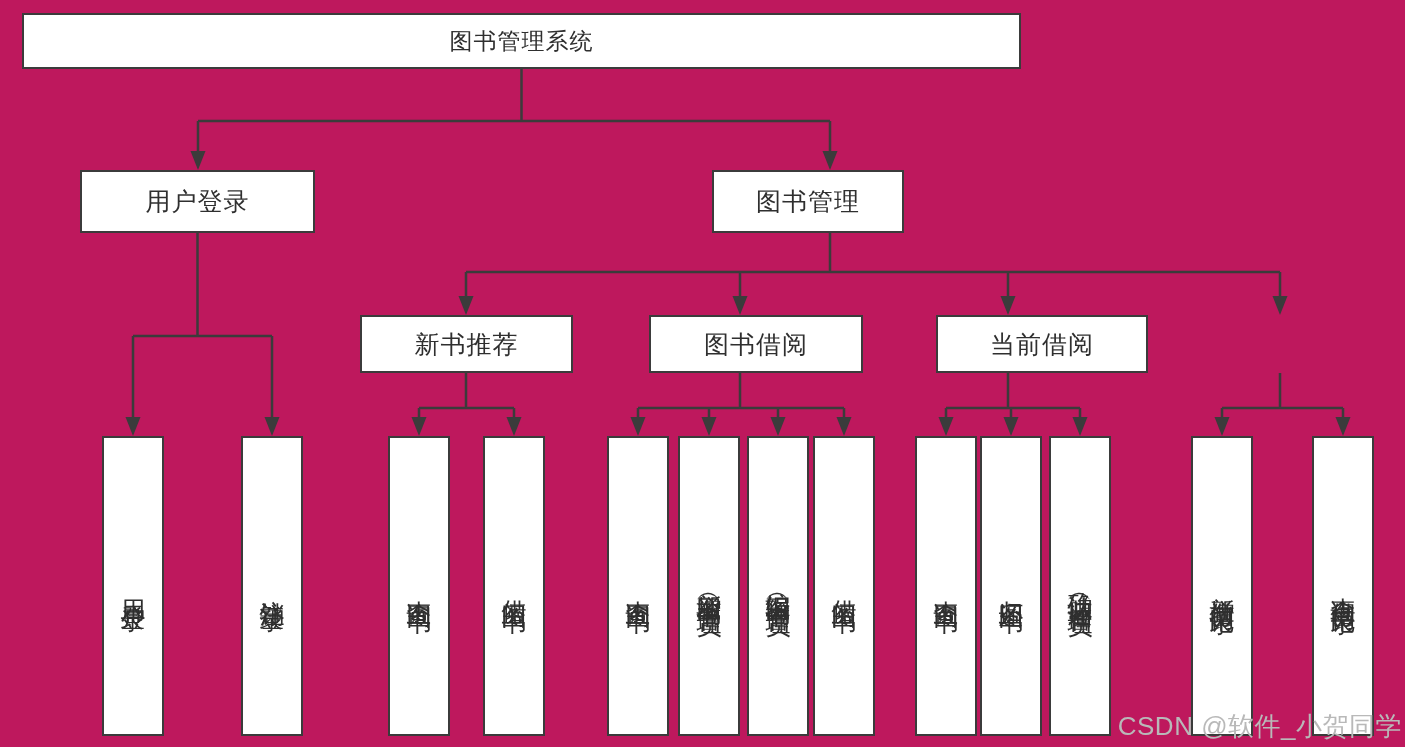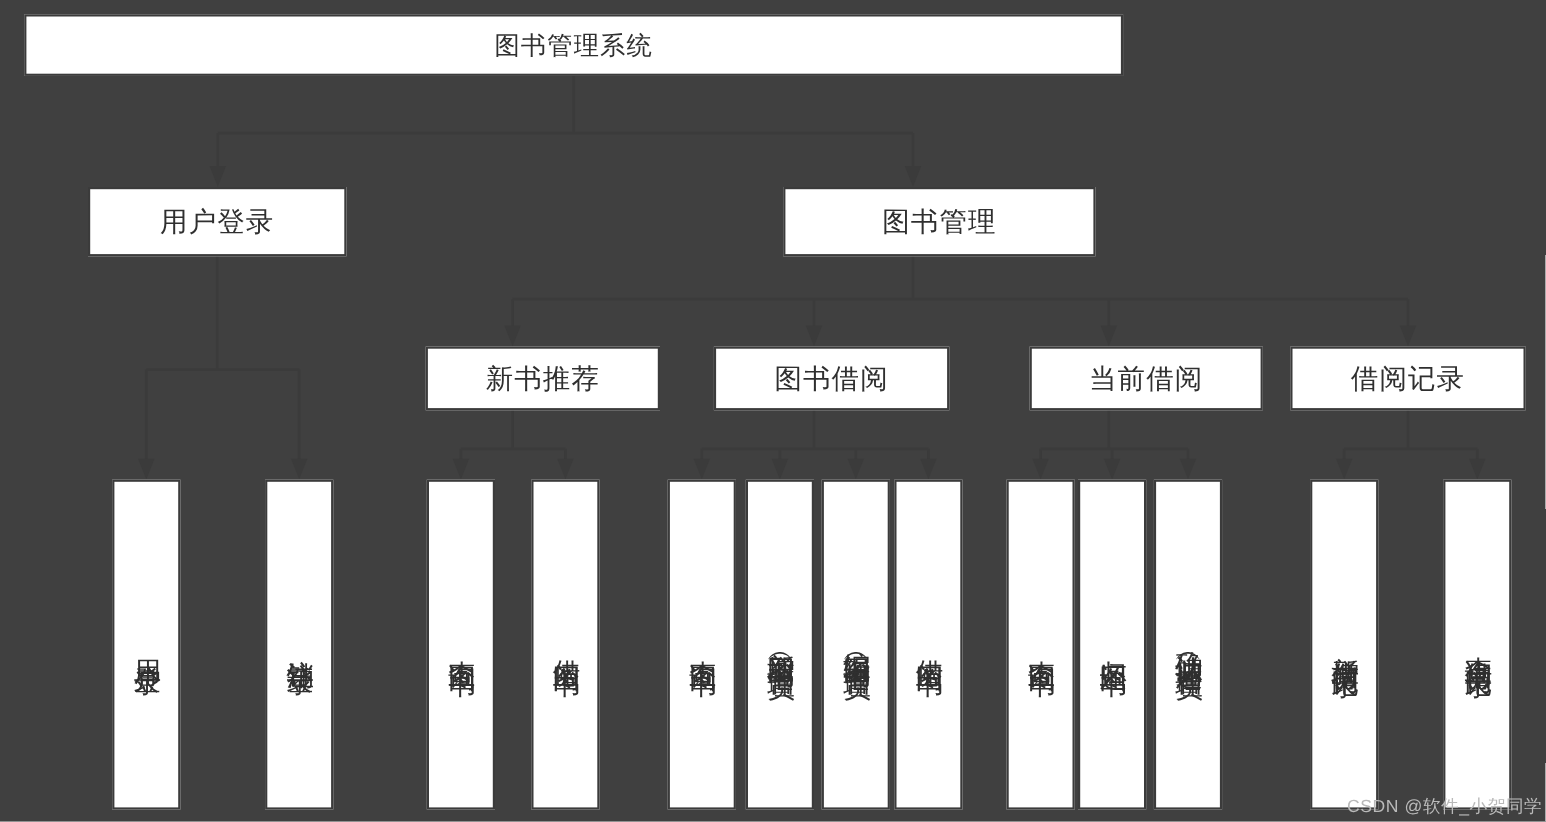--- a/index.html
+++ b/index.html
@@ -1,20 +1,20 @@
 <!DOCTYPE html>
 <html><head>
 <meta charset="utf-8">
 <style>
   html, body { margin: 0; padding: 0; background: #ffffff; }
   .canvas {
     position: relative;
     width: 1405px;
     height: 747px;
-    background: #404040;
+    background: #be185d;
     font-family: "Liberation Sans", "DejaVu Sans", sans-serif;
     color: #2f2f2f;
     overflow: hidden;
     text-align: right;
   }
   .wires {
     position: absolute;
     left: 0; top: 0;
     width: 1405px; height: 747px;
     z-index: 1;
@@ -26,23 +26,23 @@
     border: 2.5px solid #3b3b3b;
     display: flex;
     align-items: center;
     justify-content: center;
     z-index: 2;
     letter-spacing: 1px;
   }
   .root  { left: 22px;  top: 13px;  width: 999px; height: 56px; font-size: 23px; }
   .lvl2  { top: 170px; height: 63px; font-size: 25px; }
   .l2a   { left: 80px;  width: 235px; }
-  .l2b   { left: 712px; width: 284px; }
+  .l2b   { left: 712px; width: 192px; }
   .lvl3  { top: 315px; height: 58px; font-size: 25px; }
-  .l3a   { left: 360px;  width: 213px; margin-left: 27px; }
+  .l3a   { left: 360px;  width: 213px; }
   .l3b   { left: 633px;  width: 214px; margin-left: 16px; }
   .l3c   { left: 936px;  width: 212px; }
   .l3d   { left: 1173px; width: 214px; }
   .leaf {
     top: 436px; height: 300px; width: 62px;
     font-size: 25px;
     writing-mode: vertical-rl;
     text-orientation: mixed;
     letter-spacing: 3px;
     line-height: 1;
@@ -58,21 +58,21 @@
   .lf9  { left: 915px; }
   .lf10 { left: 980px; }
   .lf11 { left: 1049px; }
   .lf12 { left: 1191px; }
   .lf13 { left: 1312px; }
   .watermark {
     position: absolute;
     right: 3px;
     bottom: 3px;
     z-index: 5;
-    font-size: 16px;
+    font-size: 26px;
     color: #b9b9b9;
     letter-spacing: 0.5px;
     white-space: nowrap;
   }
 </style>
 </head>
 <body>
 
 <div class="canvas">
 
@@ -110,21 +110,20 @@
   </svg>
 
   <div class="node root">图书管理系统</div>
 
   <div class="node lvl2 l2a">用户登录</div>
   <div class="node lvl2 l2b">图书管理</div>
 
   <div class="node lvl3 l3a">新书推荐</div>
   <div class="node lvl3 l3b">图书借阅</div>
   <div class="node lvl3 l3c">当前借阅</div>
-  <div class="node lvl3 l3d">借阅记录</div>
 
   <div class="node leaf lf1">用户登录</div>
   <div class="node leaf lf2">注销登录</div>
   <div class="node leaf lf3">查询图书</div>
   <div class="node leaf lf4">借阅图书</div>
   <div class="node leaf lf5">查询图书</div>
   <div class="node leaf lf6">新增图书（管理员）</div>
   <div class="node leaf lf7">编辑图书（管理员）</div>
   <div class="node leaf lf8">借阅图书</div>
   <div class="node leaf lf9">查询图书</div>

